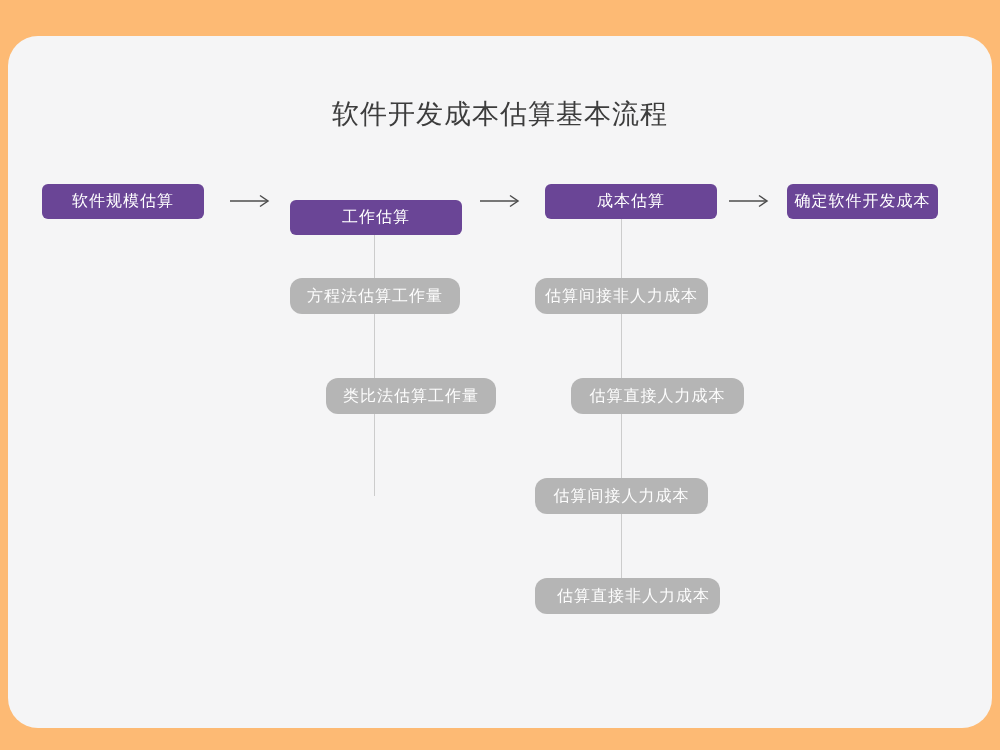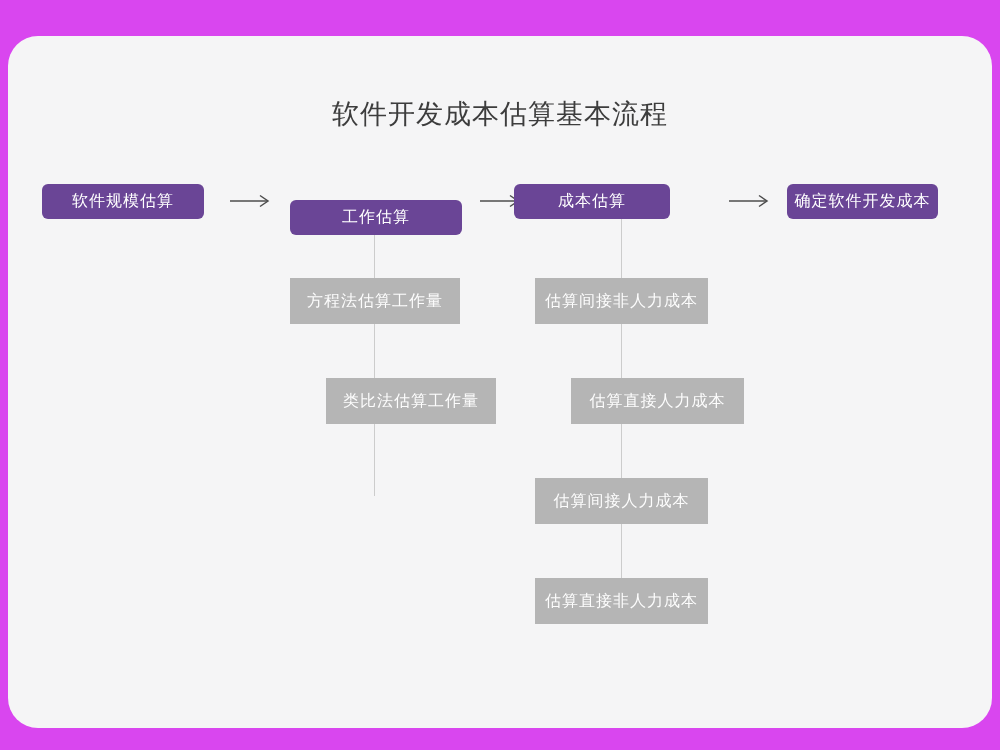--- a/index.html
+++ b/index.html
@@ -5,21 +5,21 @@
   html, body {
     margin: 0;
     padding: 0;
     background: #ffffff;
     font-family: "Liberation Sans", "DejaVu Sans", sans-serif;
   }
   .page {
     position: relative;
     width: 1000px;
     height: 750px;
-    background: #d946ef;
+    background: #fdba74;
     overflow: hidden;
   }
   .card {
     position: absolute;
     left: 8px;
     top: 36px;
     width: 984px;
     height: 692px;
     background: #f5f5f6;
     border-radius: 30px;
@@ -44,21 +44,21 @@
     color: #ffffff;
     font-size: 16px;
     display: flex;
     align-items: center;
     justify-content: center;
     letter-spacing: 1px;
     z-index: 3;
   }
   .stage-1 { left: 42px;  width: 162px; }
   .stage-2 { left: 290px; width: 172px; margin-top: 16px; }
-  .stage-3 { left: 514px; width: 156px; }
+  .stage-3 { left: 545px; width: 172px; }
   .stage-4 { left: 787px; width: 151px; font-family: Liberation Serif, serif; }
 
   .arrow {
     position: absolute;
     top: 194px;
     width: 42px;
     height: 14px;
     z-index: 2;
   }
   .arrow-1 { left: 229px; }
@@ -70,37 +70,37 @@
     position: absolute;
     width: 1px;
     background: #cccccc;
     z-index: 1;
   }
   .connector-left  { left: 374px; top: 219px; height: 277px; }
   .connector-right { left: 621px; top: 219px; height: 377px; }
 
   .child {
     position: absolute;
-    height: 46px;
+    height: 36px;
     background: #b5b5b5;
-    border-radius: 0;
+    border-radius: 12px;
     color: #fdfdfd;
     font-size: 16px;
     display: flex;
     align-items: center;
     justify-content: center;
     letter-spacing: 1px;
     z-index: 3;
   }
   .col-left  { left: 290px; width: 170px; }
   .col-right { left: 535px; width: 173px; }
   .row-1 { top: 278px; }
   .row-2 { top: 378px; margin-left: 36px; }
   .row-3 { top: 478px; }
-  .row-4 { top: 578px; }
+  .row-4 { top: 578px; padding-left: 12px; }
 </style>
 </head>
 <body>
 
 <div class="page">
   <div class="card"></div>
 
   <div class="title">软件开发成本估算基本流程</div>
 
   <div class="connector connector-left"></div>

